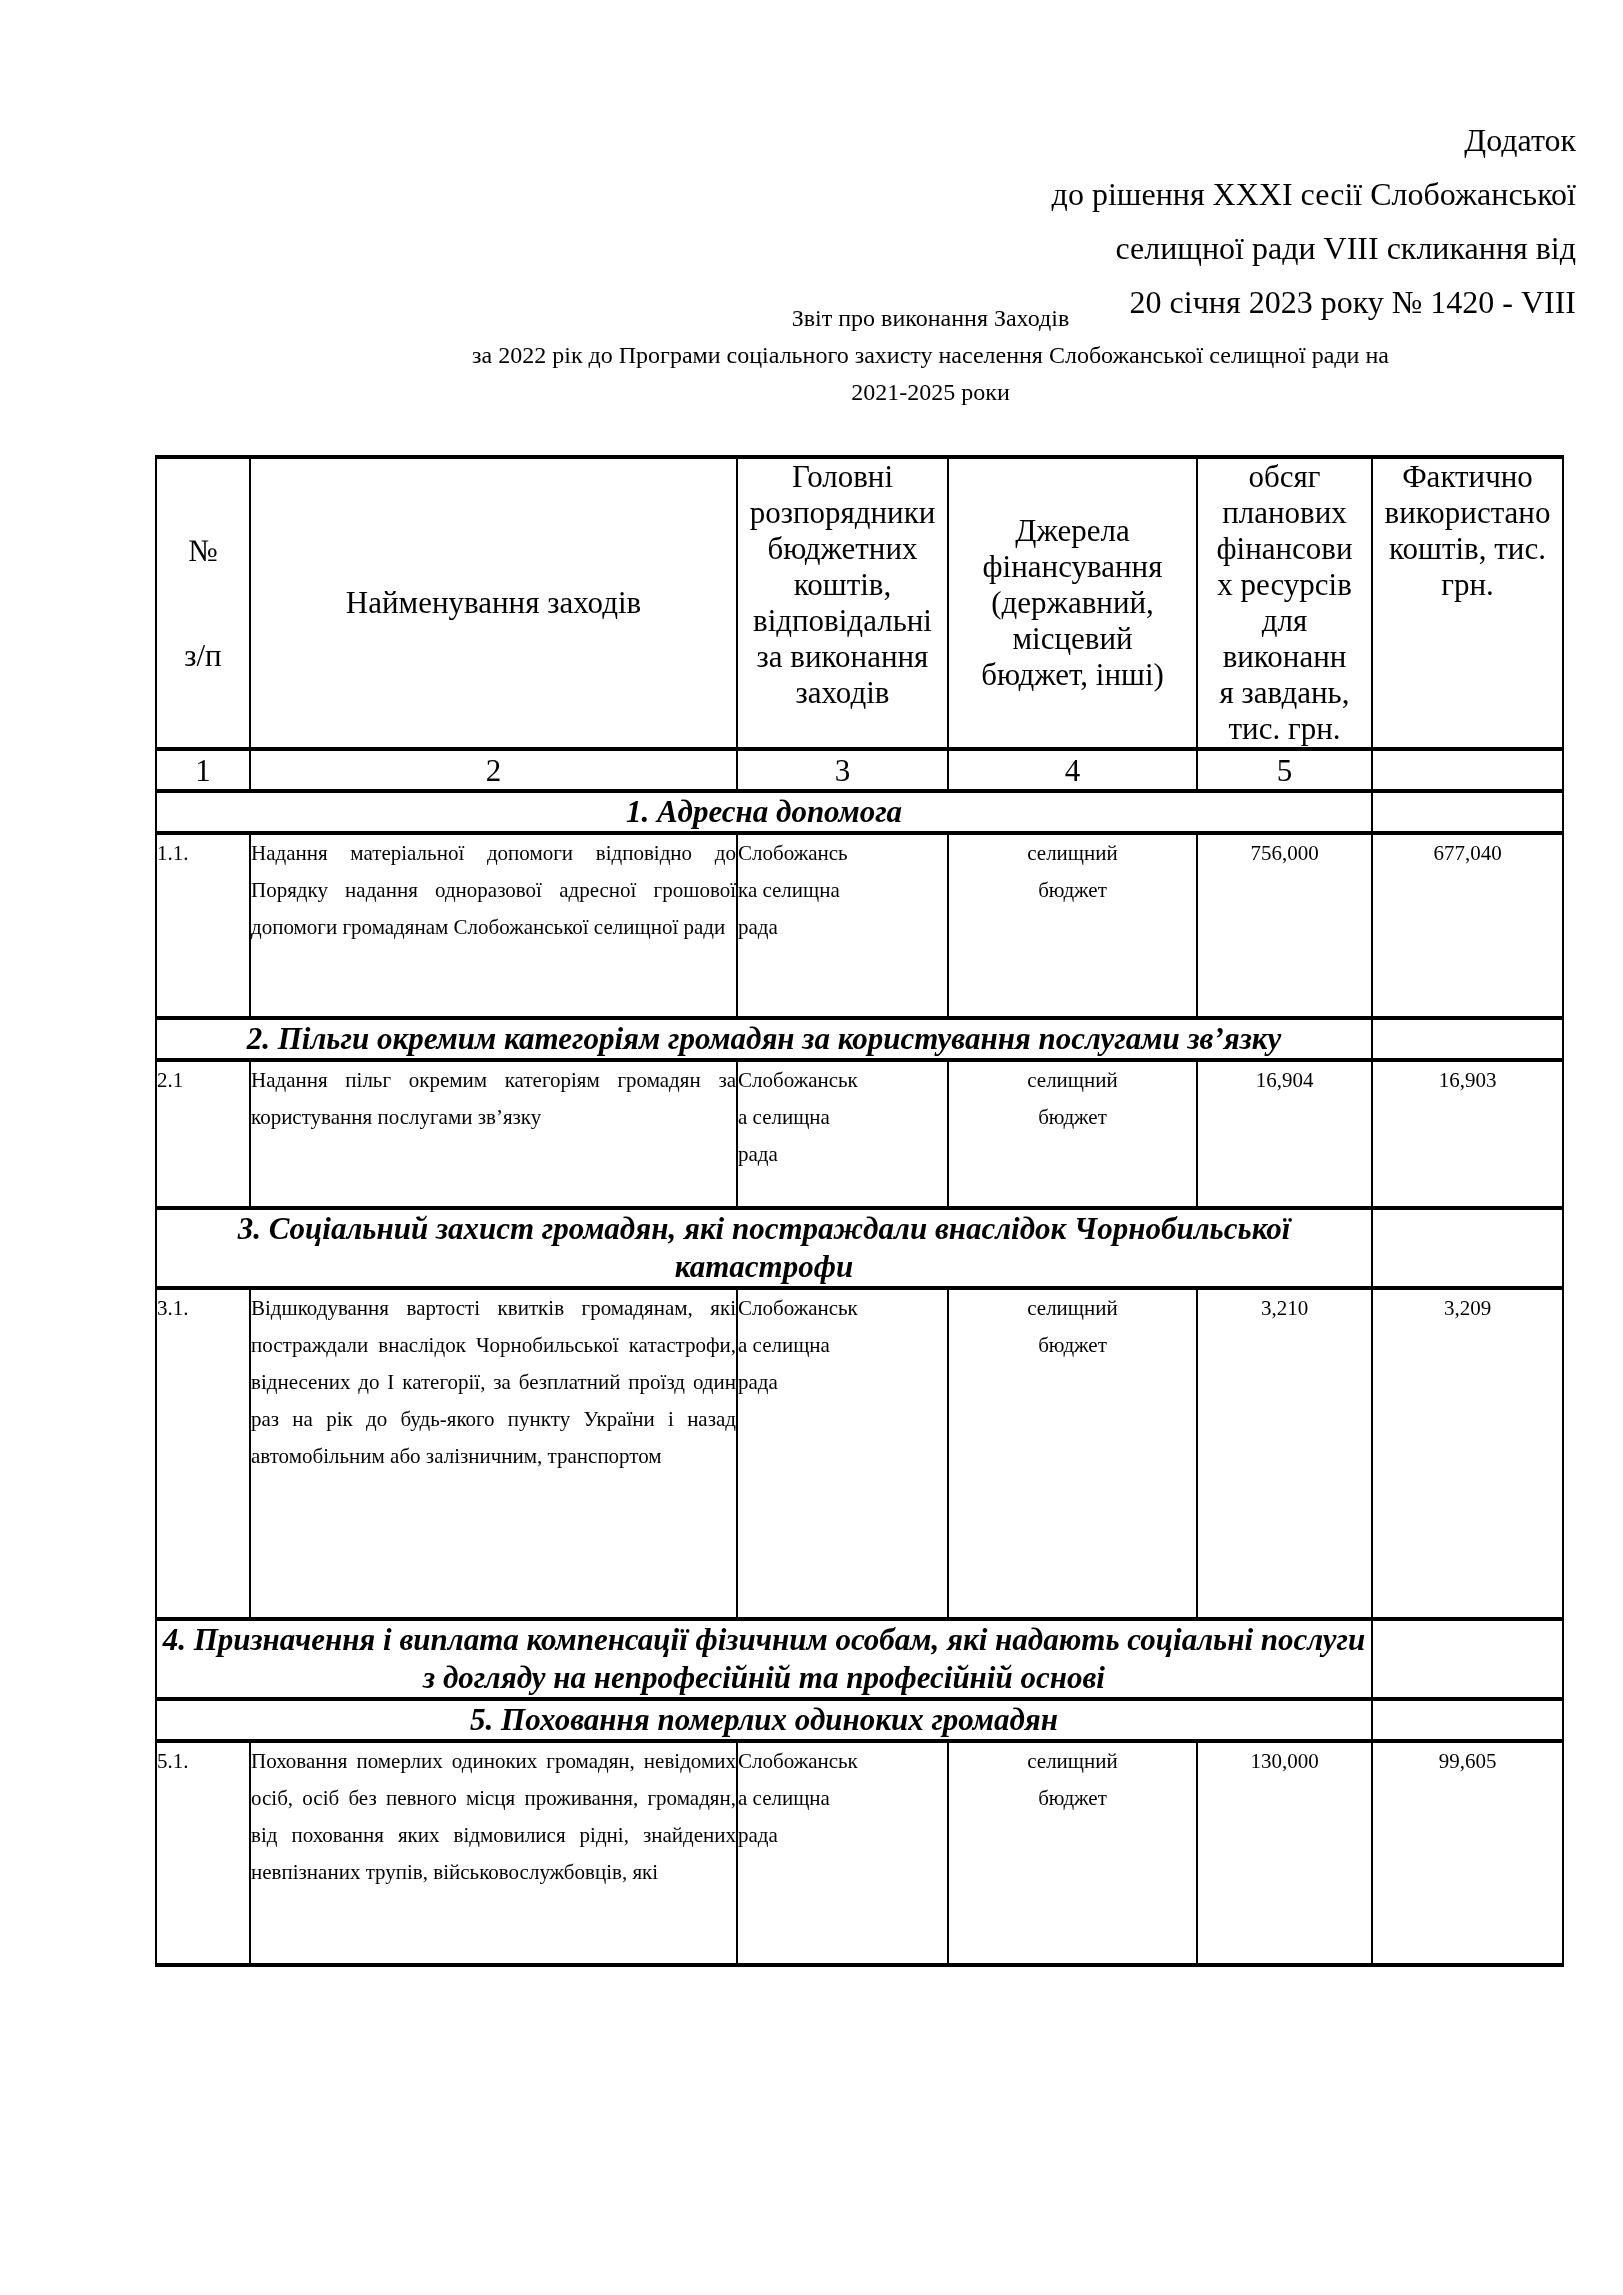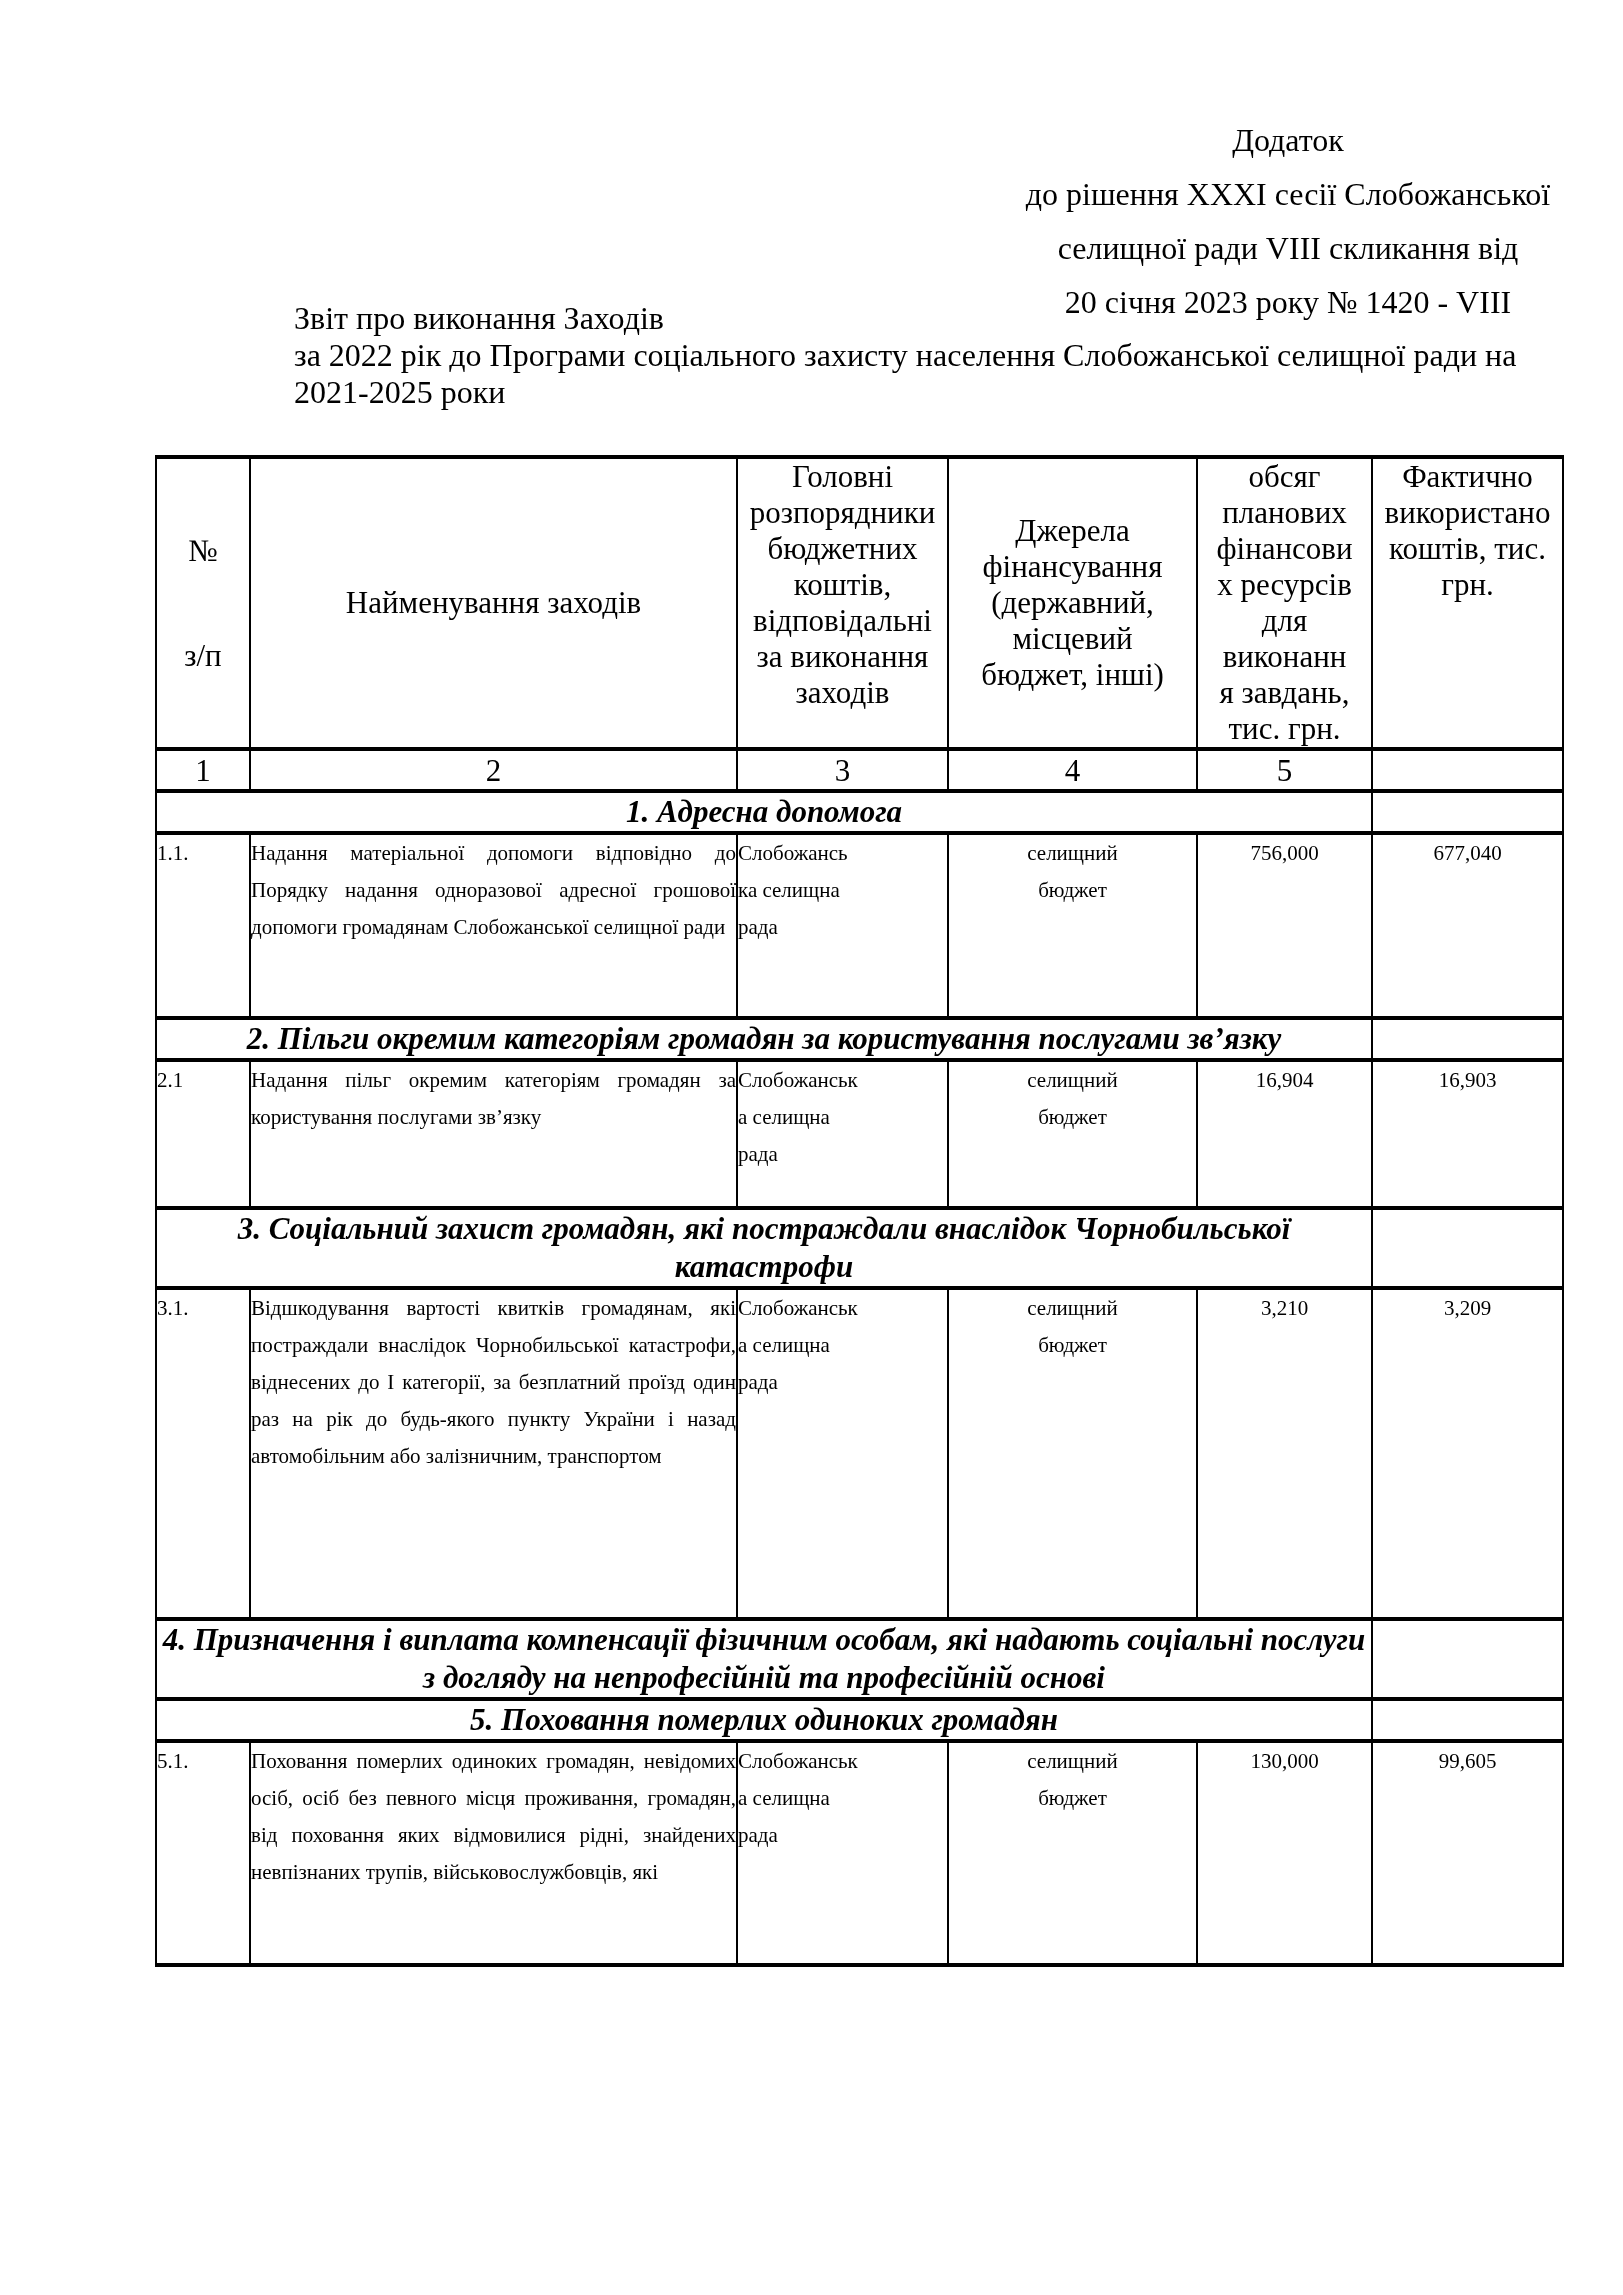--- a/index.html
+++ b/index.html
@@ -13,29 +13,30 @@
     overflow:hidden;
     margin:0 auto;
   }
   .appendix{
     position:absolute;
     left:1000px;
     top:113px;
     width:576px;
     font-size:32px;
     line-height:54px;
-    text-align:center;
+    text-align:right;
   }
   .appendix div{white-space:nowrap;}
   .doc-title{
     position:absolute;
     left:294px;
     top:300px;
     width:1273px;
-    font-size:32px;
+    text-align:center;
+    font-size:24px;
     line-height:37px;
   }
   .table-wrap{
     position:absolute;
     left:155px;
     top:455px;
     width:1408px;
   }
   table.report{
     border-collapse:collapse;

